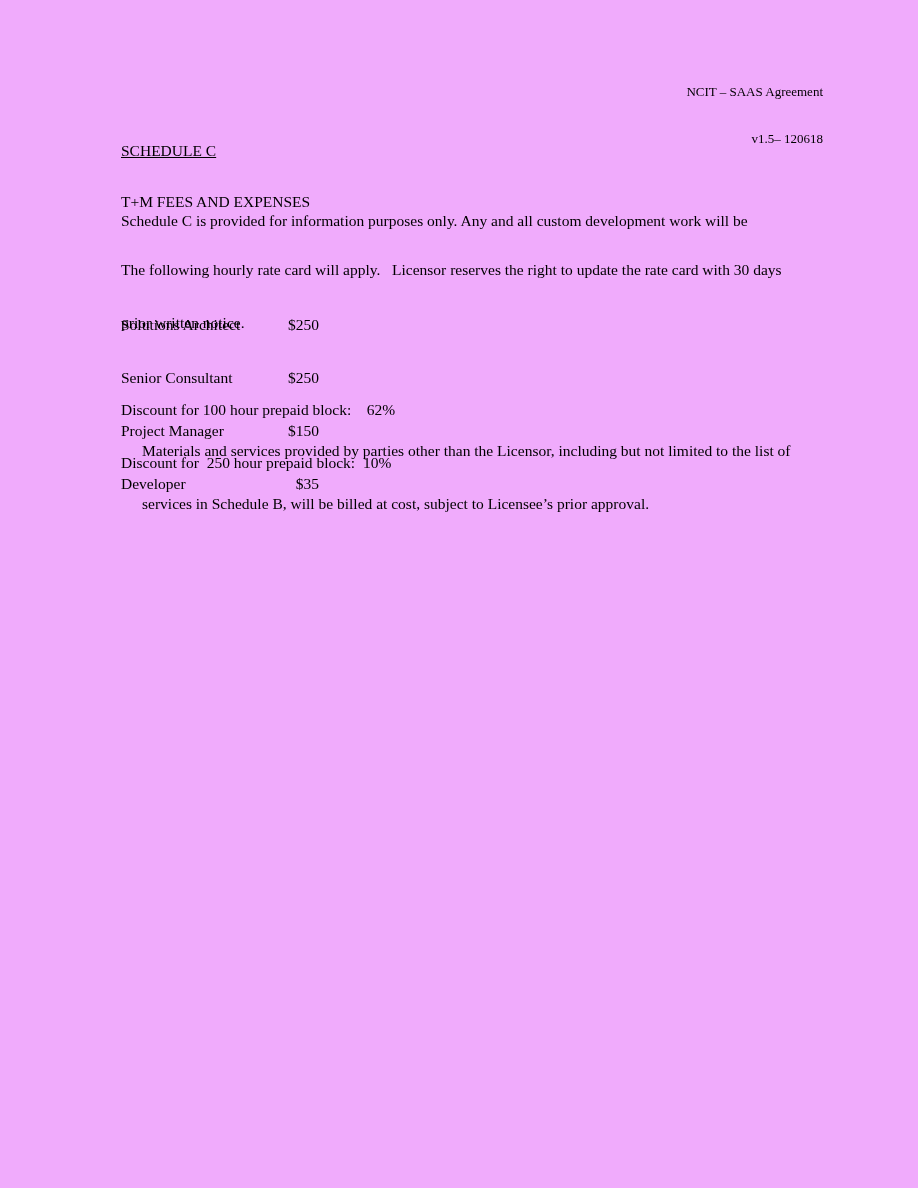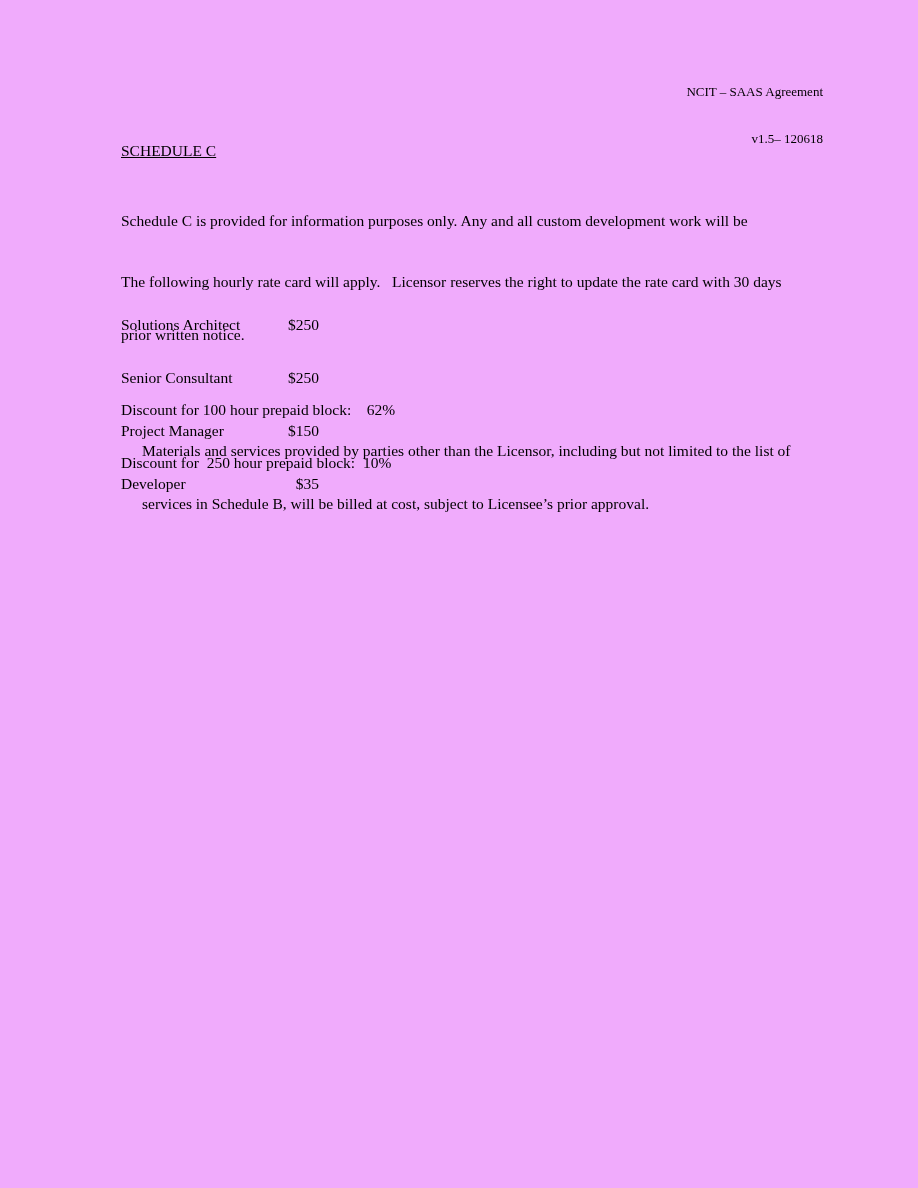--- a/index.html
+++ b/index.html
@@ -40,21 +40,21 @@
   }
   .para {
     position: absolute;
     left: 121px;
     width: 730px;
     font-size: 15.5px;
     line-height: 17.6px;
     white-space: pre-wrap;
   }
   .para-intro    { top: 177px; }
-  .para-ratecard { top: 238px; }
+  .para-ratecard { top: 226px; }
   .rate-card     { top: 281px; }
   .discounts     { top: 366px; }
   .para-materials{ top: 407px; margin-left: 21px; }
   .rate-row {
     display: flex;
   }
   .rate-role {
     width: 165px;
   }
   .rate-value {
@@ -76,20 +76,21 @@
 
 <div class="page">
 
   <div class="doc-header">
     <div>NCIT – SAAS Agreement</div>
     <div>v1.5– 120618</div>
   </div>
 
   <div class="doc-title">
     <div class="underlined">SCHEDULE C</div>
+    <div>T+M FEES AND EXPENSES</div>
   </div>
 
   <div class="para para-intro">
     <div>Schedule C is provided for information purposes only. Any and all custom development work will be</div>
   </div>
 
   <div class="para para-ratecard">
     <div>The following hourly rate card will apply.   Licensor reserves the right to update the rate card with 30 days</div>
     <div>prior written notice.</div>
   </div>

